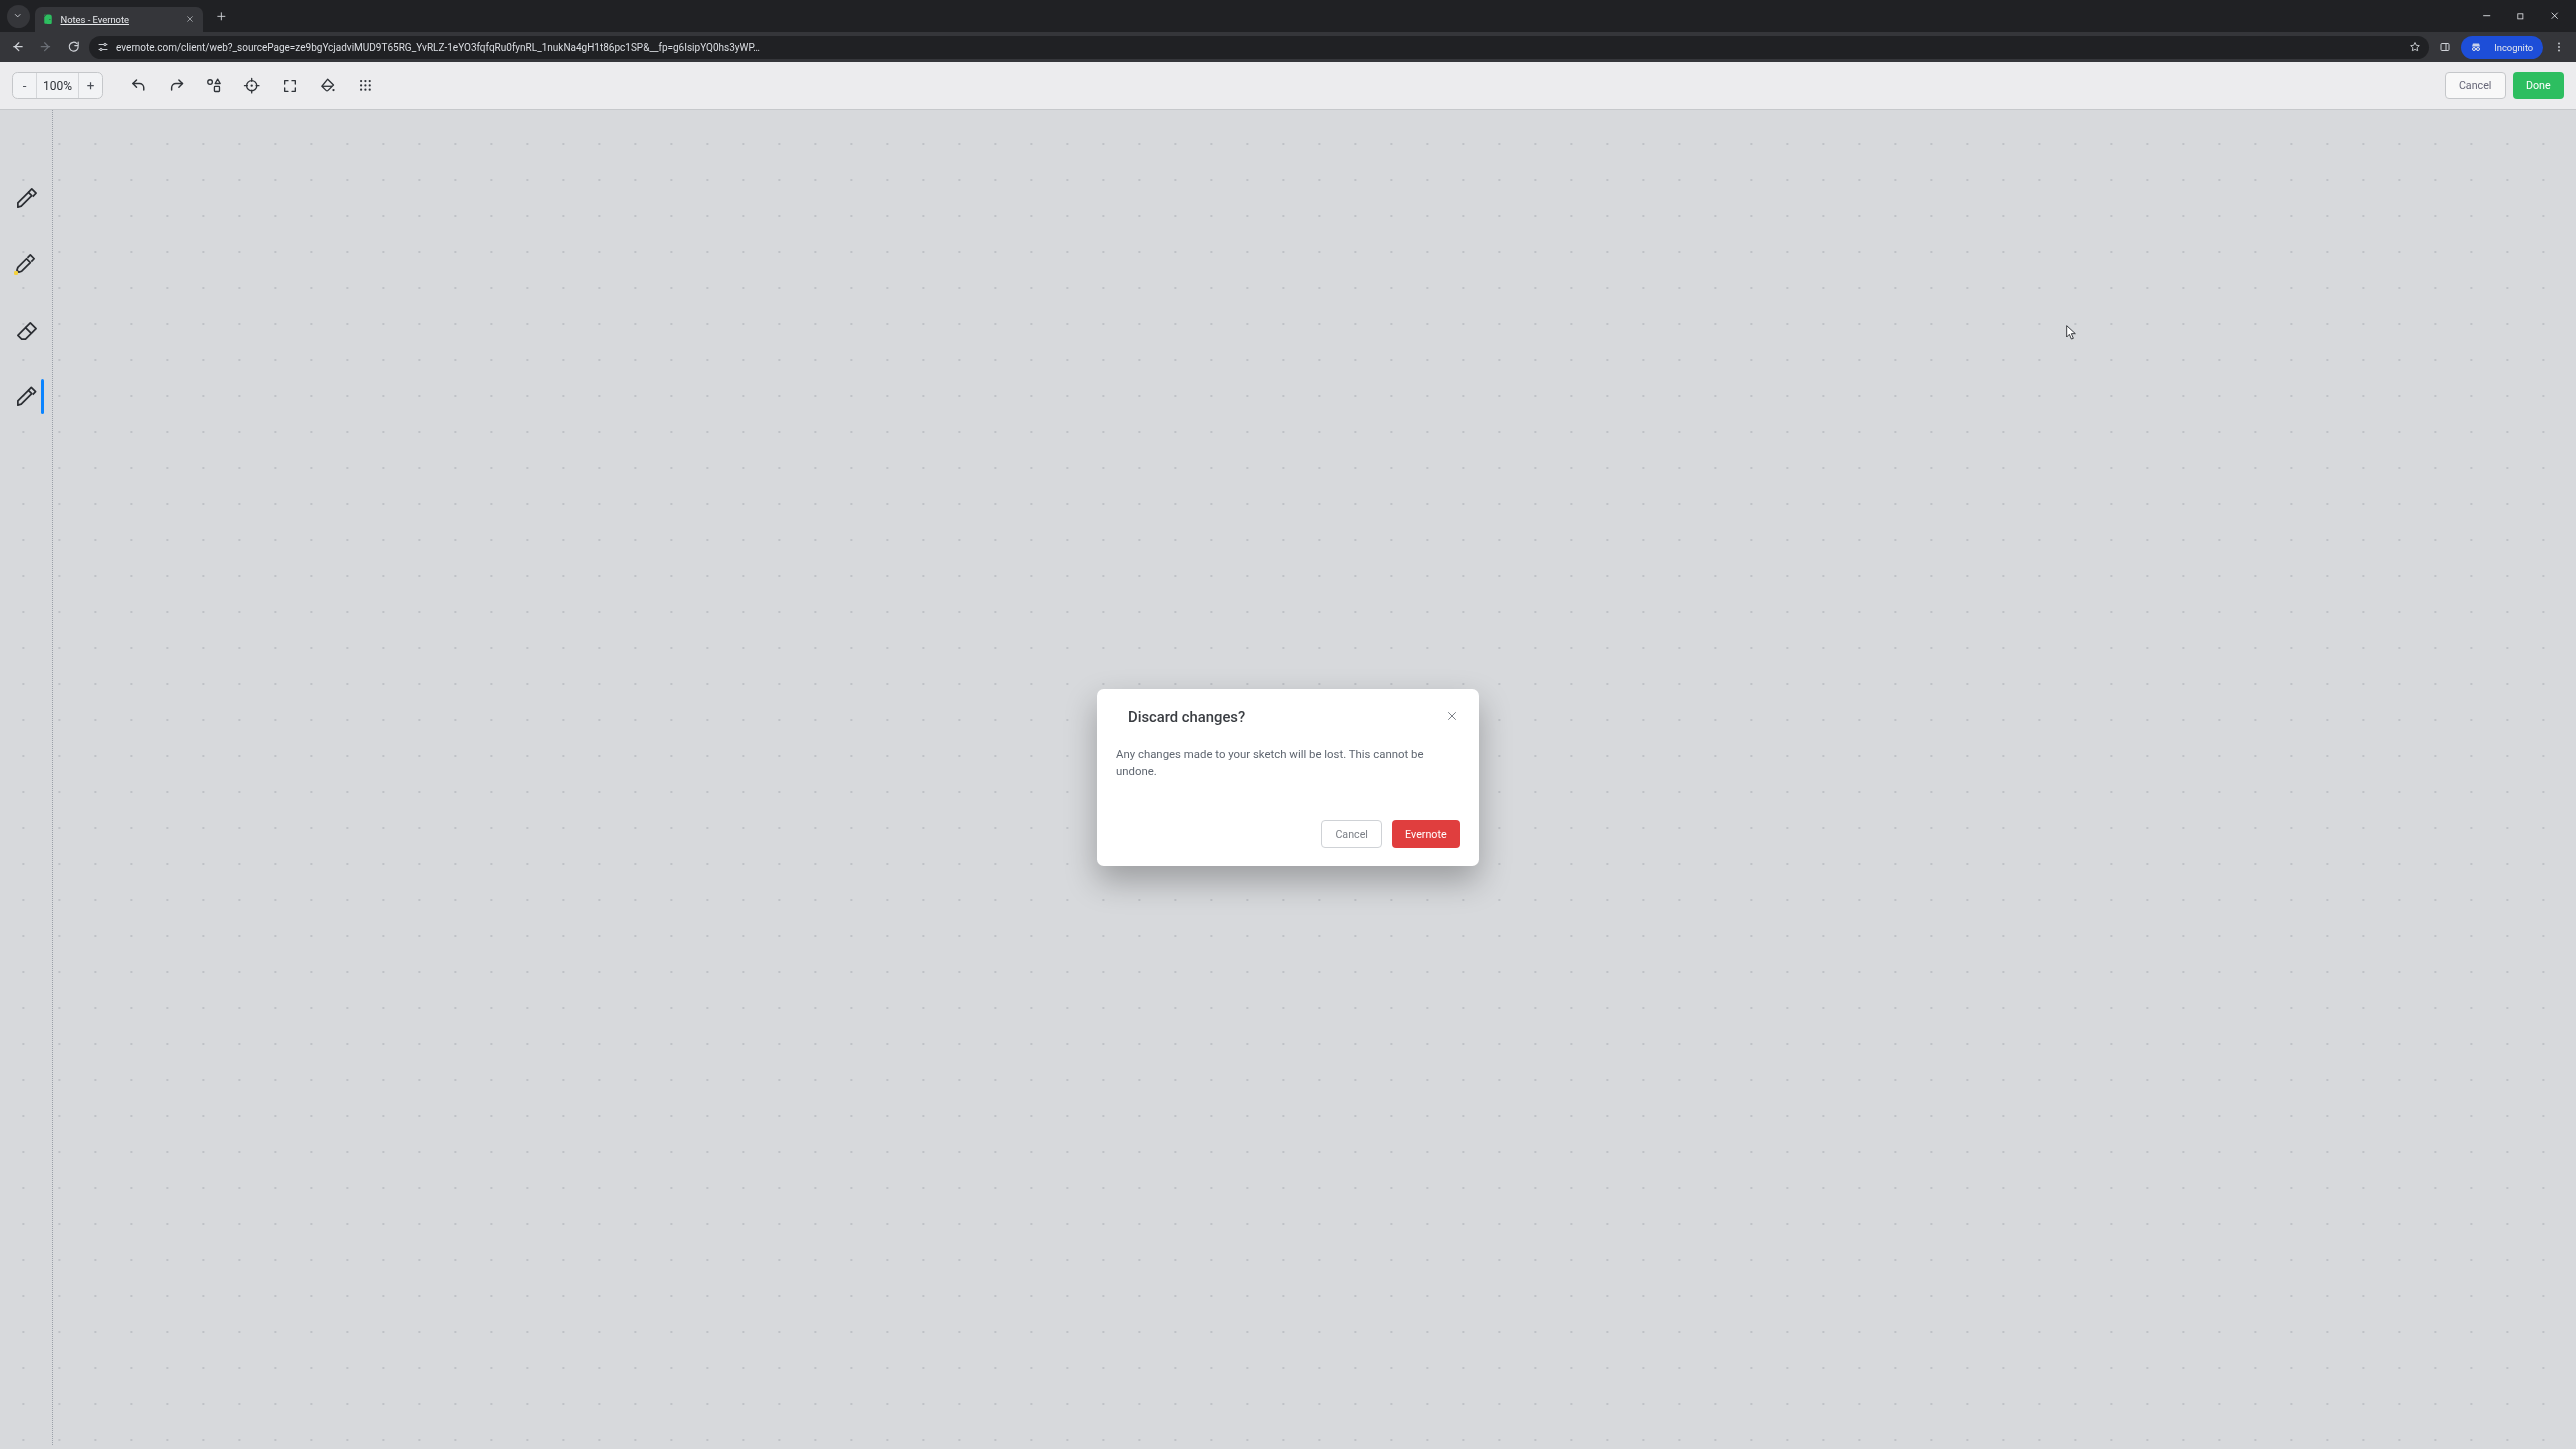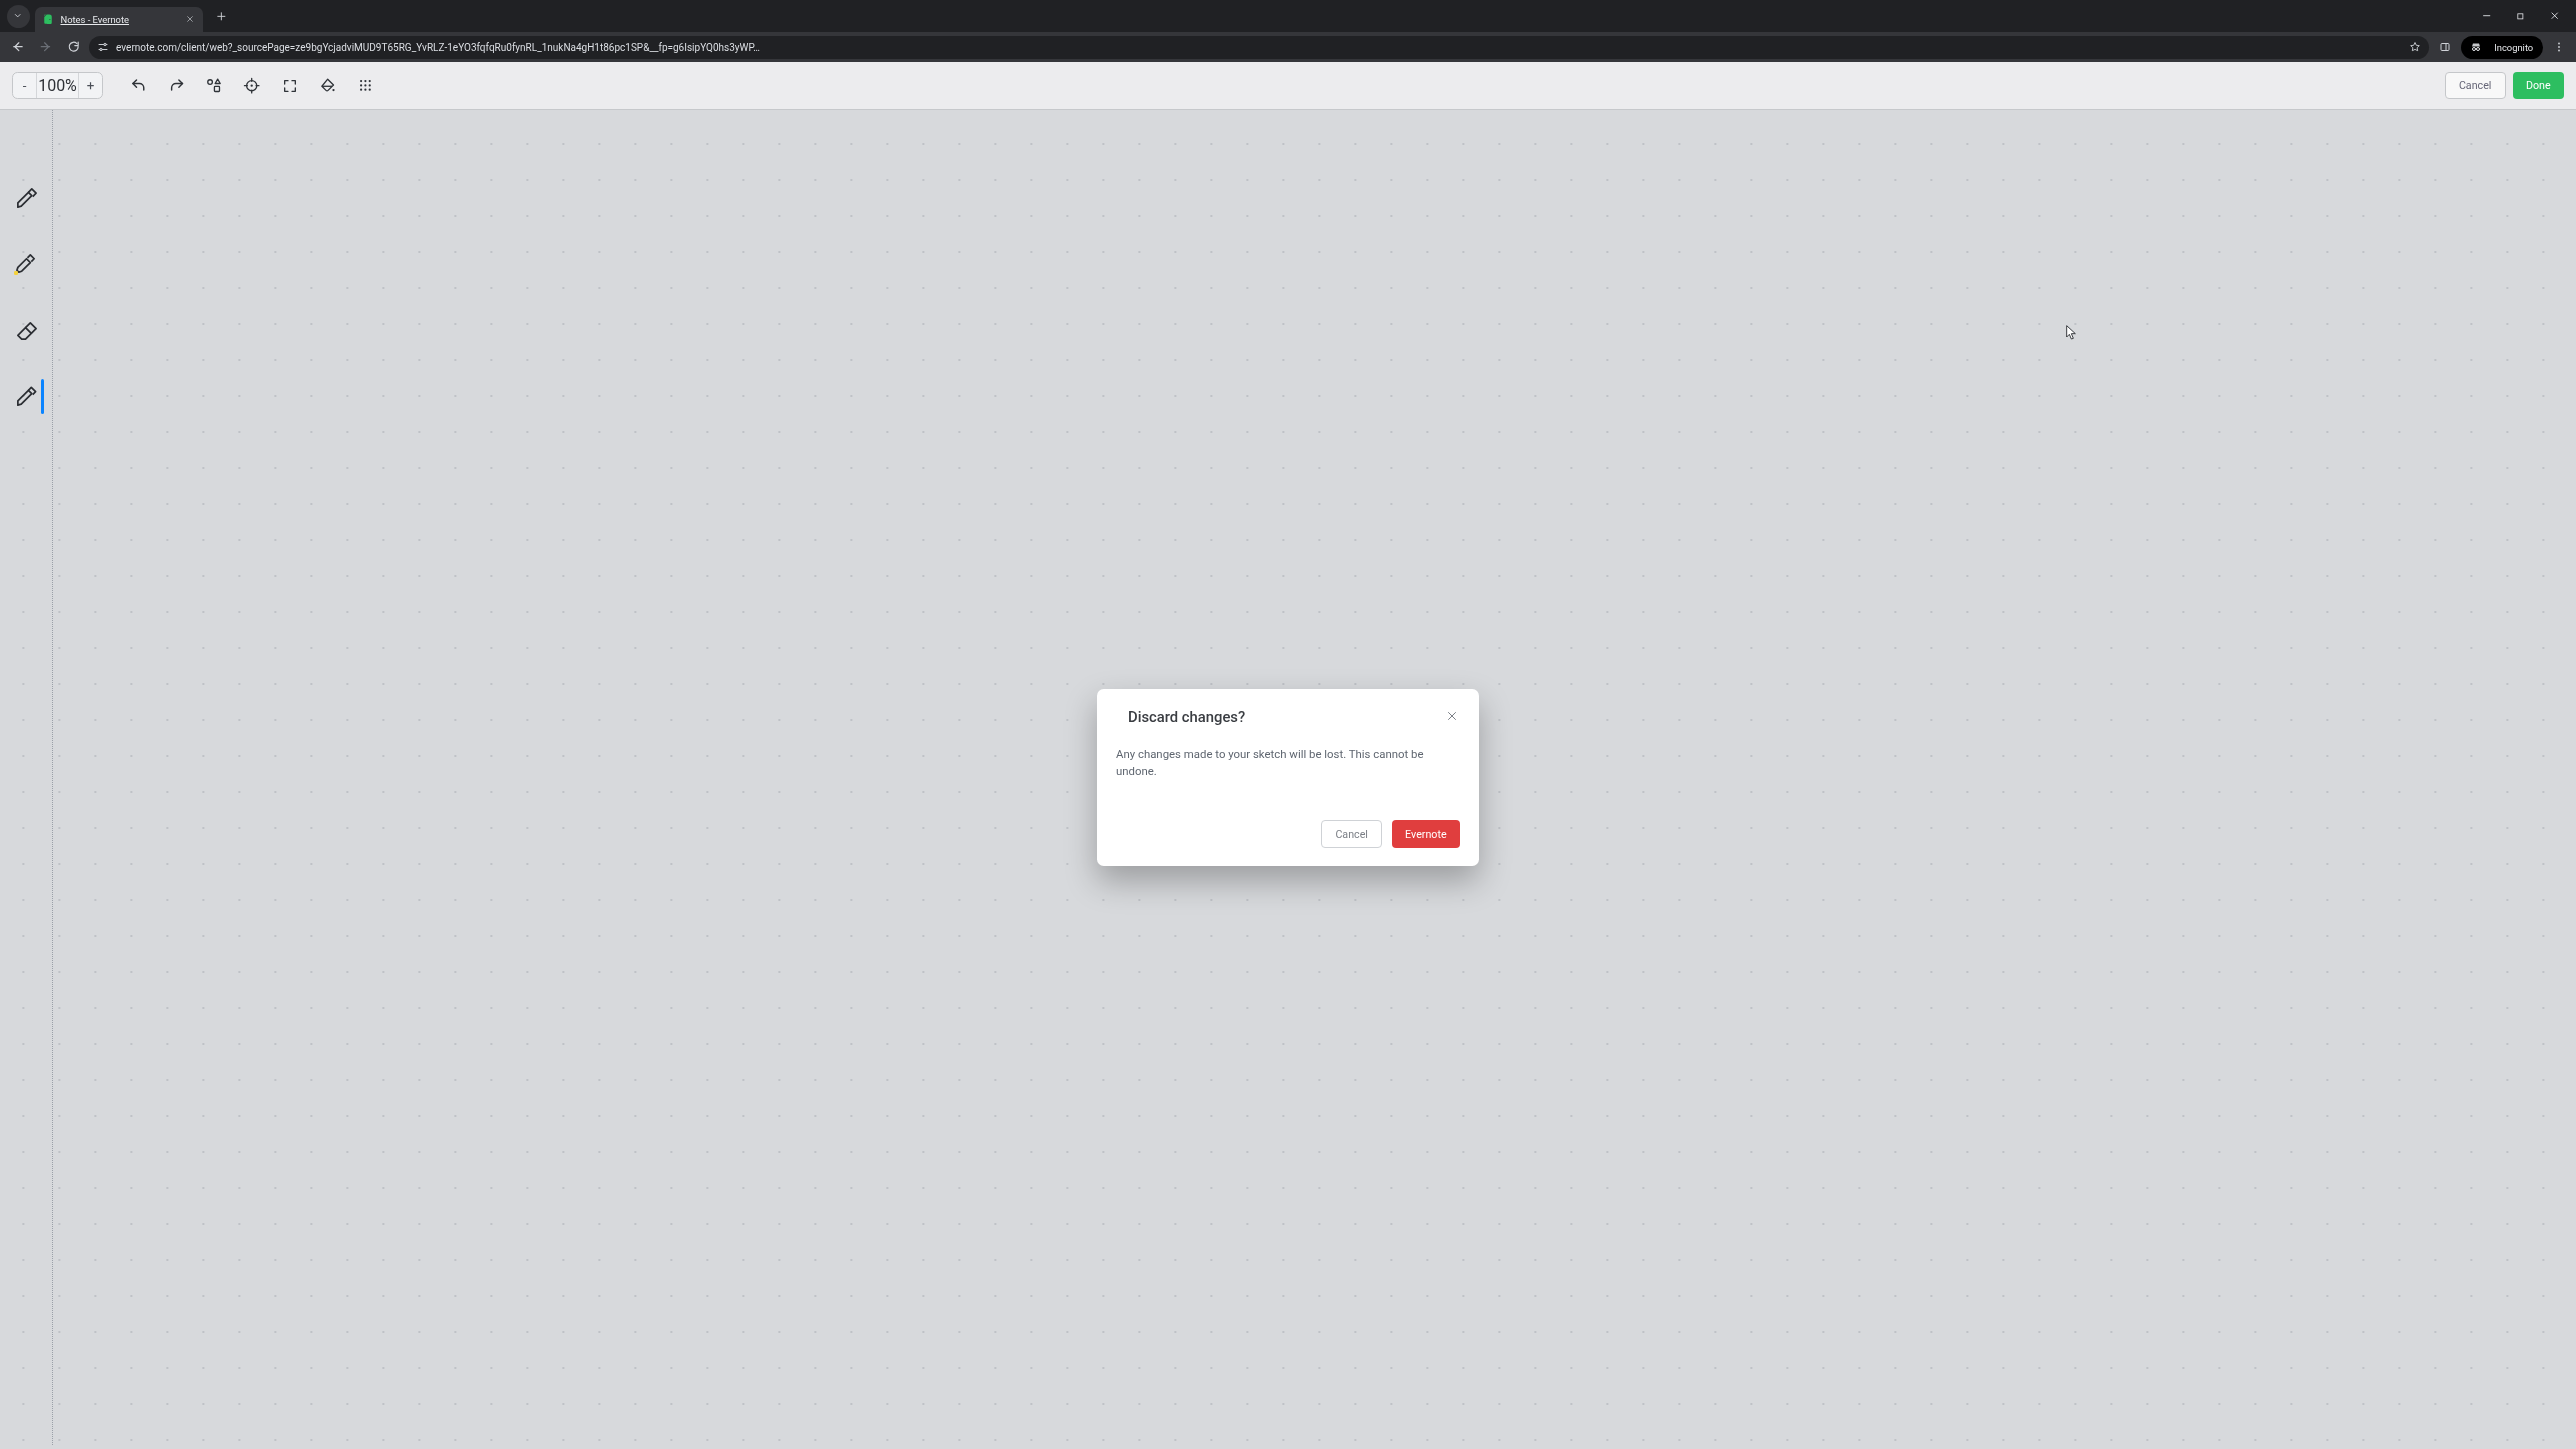--- a/index.html
+++ b/index.html
@@ -83,21 +83,21 @@
     padding: 0 8px;
     gap: 6.7px;
     color:#c9ccd1;
     font-size: 10px;
     overflow: hidden;
   }
   .url-text { flex:1; white-space:nowrap; overflow:hidden; text-overflow:ellipsis; color:#dcdfe4; }
   .url-star { color:#cfd2d7; }
   .incognito-chip {
     display:flex; align-items:center; gap:12px;
-    background:#000000;
+    background:#1d4ed8;
     border-radius: 12px;
     height: 23px;
     padding: 0 9.4px;
     color:#e8eaed;
     font-size:9.4px;
   }
   .sq-icon { width:24px; height:24px; display:flex; align-items:center; justify-content:center; color:#cfd2d7; }
 
   
   .app-toolbar {
@@ -119,21 +119,21 @@
     background:#f2f3f5;
   }
   .zoom-btn {
     width: 23px; height: 100%;
     display:flex; align-items:center; justify-content:center;
     font-size: 13.4px; color:#4b4f57;
   }
   .zoom-val {
     min-width: 43px; height:100%;
     display:flex; align-items:center; justify-content:center;
-    font-size: 16px; color:#2e3136;
+    font-size: 12px; color:#2e3136;
     border-left:0.7px solid #d4d6d9;
     border-right:0.7px solid #d4d6d9;
   }
   .tool-icons { display:flex; align-items:center; gap: 14.8px; margin-left: 17.4px; }
   .tool-ic { width:23px; height:23px; display:flex; align-items:center; justify-content:center; color:#2f3338; }
   .btn {
     height: 27px;
     padding: 0 13.4px;
     border-radius: 4px;
     font-size: 10.7px;

